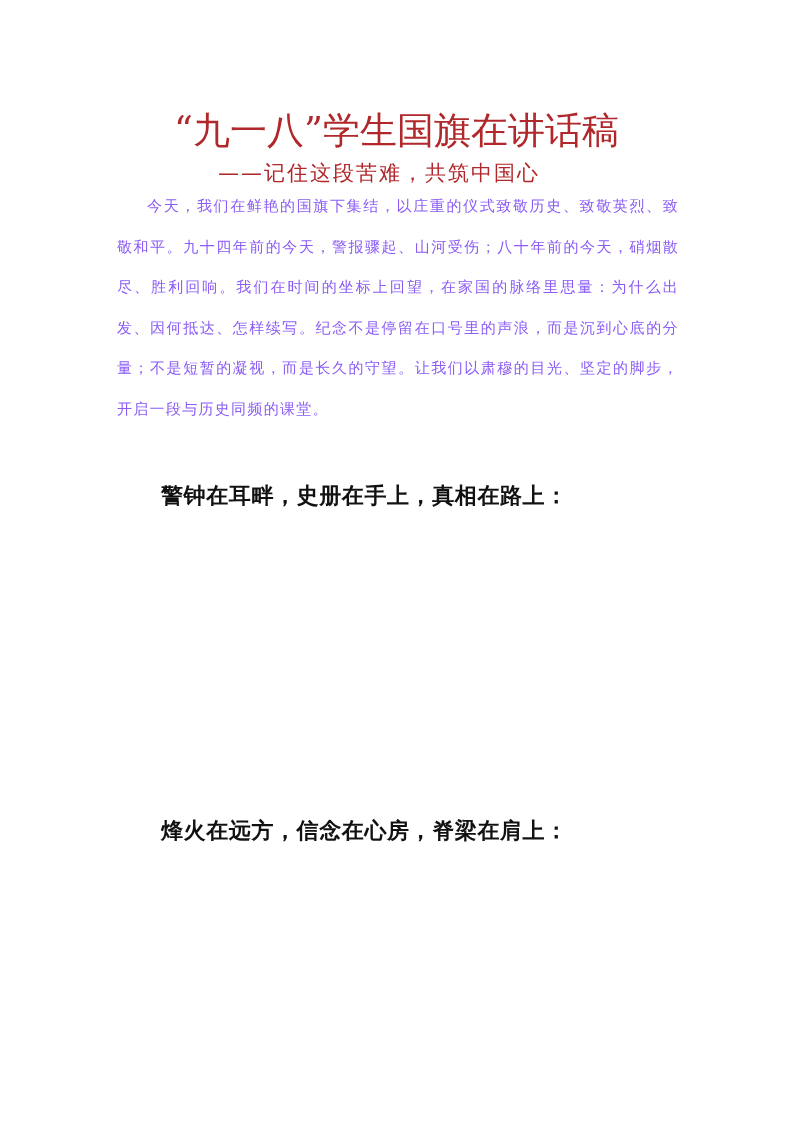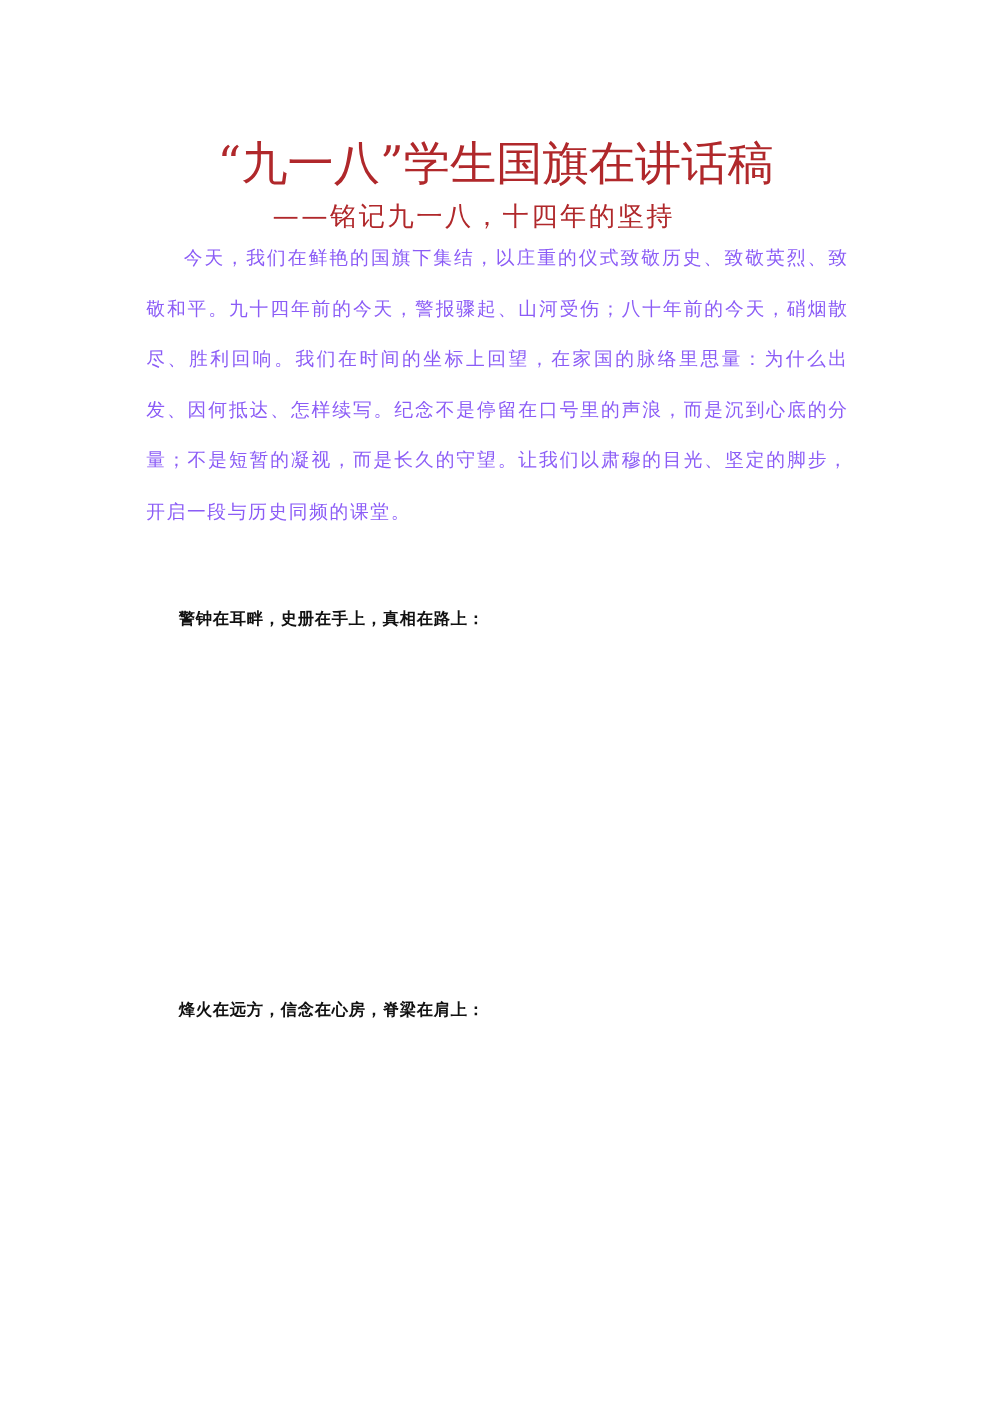--- a/index.html
+++ b/index.html
@@ -7,35 +7,35 @@
          font-family: "DejaVu Serif", "Liberation Serif", serif; color: #1a1a1a; }
   .page { position: absolute; left: 0; top: 0; width: 793px; height: 824px; background: #fff; }
   .title { position: absolute; left: 0; width: 793px; top: 108px; text-align: center;
            font-size: 37px; line-height: 46px; color: #b0282b; letter-spacing: 0px;
            font-family: "DejaVu Serif", "Liberation Serif", serif; }
   .subtitle { position: absolute; left: 218px; top: 158px; font-size: 21px; line-height: 30px;
               color: #b0282b; letter-spacing: 2px; font-family: "DejaVu Sans", sans-serif; }
   .para { margin: 0; font-size: 15px; line-height: 40.6px; text-indent: 2em;
           text-align: justify; letter-spacing: 1.3px; color: #8b5cf6;
           font-family: "DejaVu Sans", sans-serif; }
-  .heading { margin: 0; font-size: 13px; line-height: 40.6px; text-indent: 2em;
+  .heading { margin: 0; font-size: 22px; line-height: 40.6px; text-indent: 2em;
              font-weight: bold; color: #111; letter-spacing: 0.6px;
              font-family: "DejaVu Sans", sans-serif; }
   .h1pos { position: absolute; top: 476px; left: 117px; width: 562px; }
-  .h2pos { position: absolute; top: 789px; left: 117px; width: 562px; }
+  .h2pos { position: absolute; top: 811px; left: 117px; width: 562px; }
   .p1pos { position: absolute; top: 186px; left: 117px; width: 562px; }
   .p2pos { position: absolute; top: 517px; left: 117px; width: 562px; }
   .p3pos { position: absolute; top: 852px; left: 117px; width: 562px; }
 </style>
 </head>
 <body>
 
 <div class="page">
   <div class="title">“九一八”学生国旗在讲话稿</div>
-  <div class="subtitle">——铭记九一八，十四年的坚持</div>
+  <div class="subtitle">——记住这段苦难，共筑中国心</div>
 
   <div class="p1pos">
     <p class="para">今天，我们在鲜艳的国旗下集结，以庄重的仪式致敬历史、致敬英烈、致敬和平。九十四年前的今天，警报骤起、山河受伤；八十年前的今天，硝烟散尽、胜利回响。我们在时间的坐标上回望，在家国的脉络里思量：为什么出发、因何抵达、怎样续写。纪念不是停留在口号里的声浪，而是沉到心底的分量；不是短暂的凝视，而是长久的守望。让我们以肃穆的目光、坚定的脚步，开启一段与历史同频的课堂。</p>
   </div>
 
   <div class="h1pos">
     <p class="heading">警钟在耳畔，史册在手上，真相在路上：</p>
   </div>
 
 

